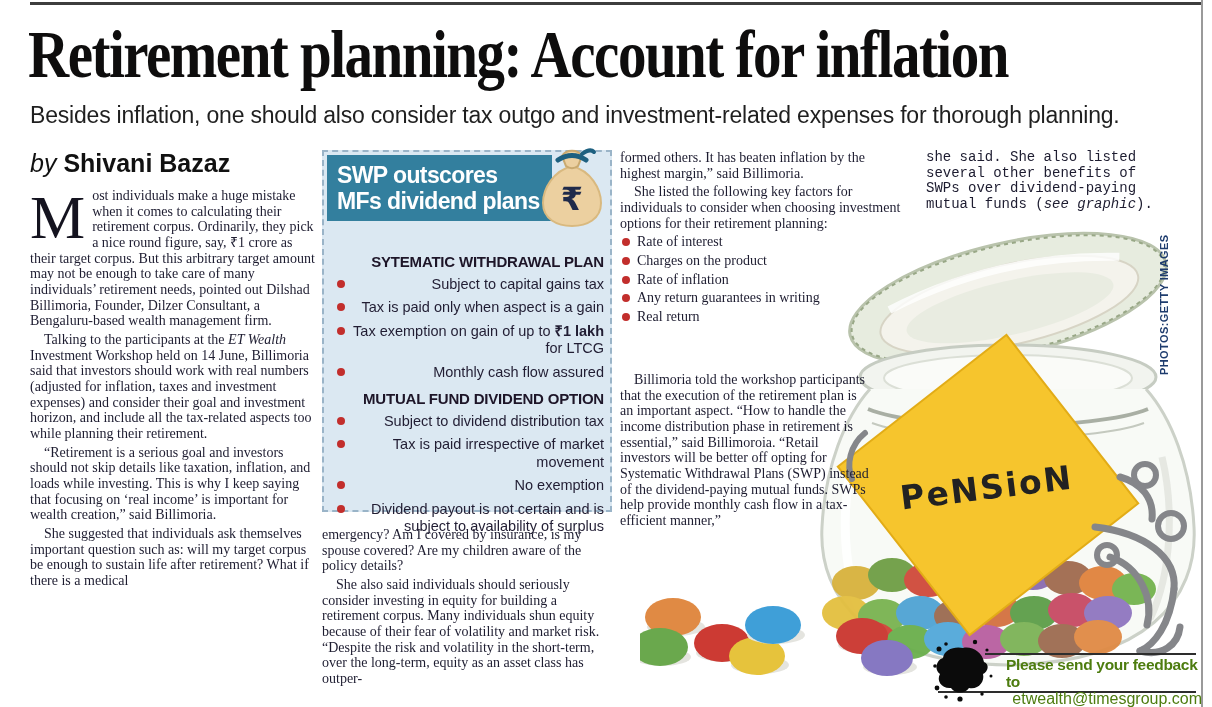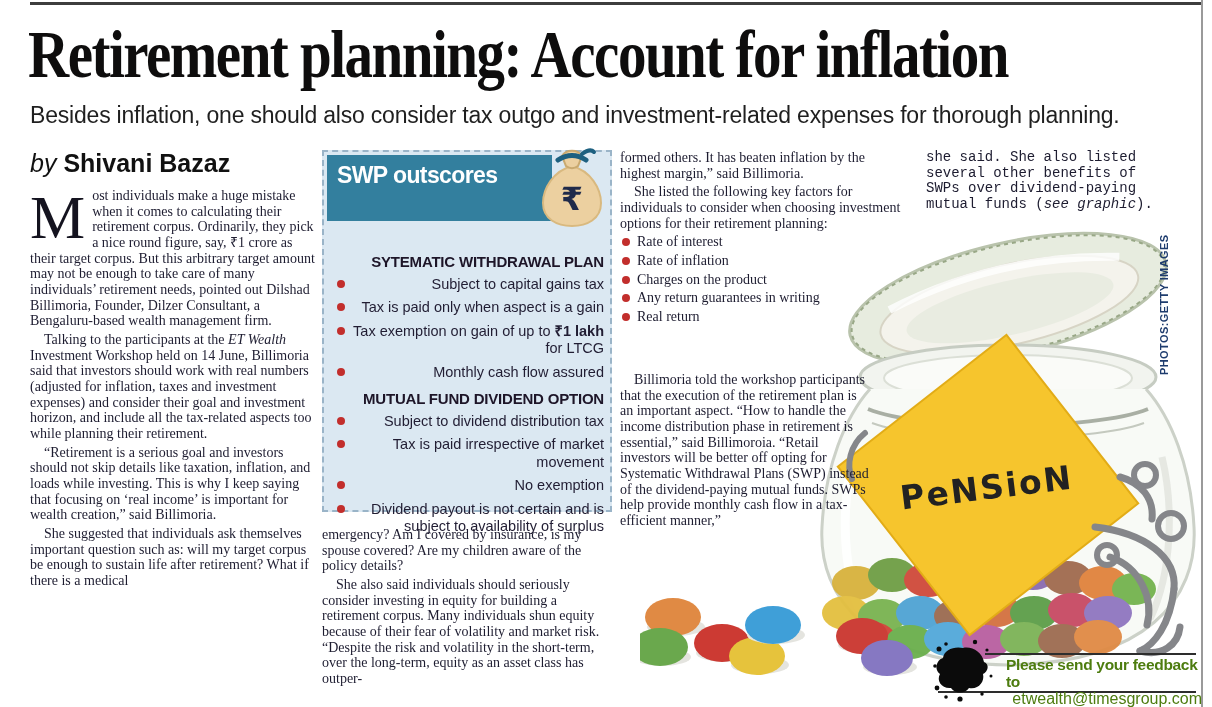--- a/index.html
+++ b/index.html
@@ -174,20 +174,21 @@
 <div class="abs col col1">
   <p><span class="dropcap">M</span><span>ost individuals make a huge mistake when it comes to calculating their retirement corpus. Ordinarily, they pick a nice round figure, say, ₹1 crore as their target corpus. But this arbitrary target amount may not be enough to take care of many individuals’ retirement needs, pointed out Dilshad Billimoria, Founder, Dilzer Consultant, a Bengaluru-based wealth management firm.</span></p>
   <p class="indent"><span>Talking to the participants at the </span><i>ET Wealth</i><span> Investment Workshop held on 14 June, Billimoria said that investors should work with real numbers (adjusted for inflation, taxes and investment expenses) and consider their goal and investment horizon, and include all the tax-related aspects too while planning their retirement.</span></p>
   <p class="indent">“Retirement is a serious goal and investors should not skip details like taxation, inflation, and loads while investing. This is why I keep saying that focusing on ‘real income’ is important for wealth creation,” said Billimoria.</p>
   <p class="indent">She suggested that individuals ask themselves important question such as: will my target corpus be enough to sustain life after retirement? What if there is a medical</p>
 </div>
 
 <div class="abs swp-box">
   <div class="swp-header">
     <div>SWP outscores</div>
+    <div>MFs dividend plans</div>
   </div>
   <svg class="moneybag" viewBox="0 0 76 86" xmlns="http://www.w3.org/2000/svg">
     <path d="M38 22 C19 27 9 45 9 59 C9 75 23 82 38 82 C53 82 67 75 67 59 C67 45 57 27 38 22 Z" fill="#ecd0a0" stroke="#d9b97f" stroke-width="2"></path>
     <path d="M28 12 C32 5 44 5 48 12 L44 22 C40 25 36 25 32 22 Z" fill="#ecd0a0" stroke="#c9a96f" stroke-width="2"></path>
     <path d="M24 16 Q38 7 52 16" stroke="#1d6080" stroke-width="5" fill="none" stroke-linecap="round"></path>
     <path d="M48 10 Q56 4 60 8" stroke="#1d6080" stroke-width="4" fill="none" stroke-linecap="round"></path>
     <text x="38" y="66" font-family="DejaVu Sans, sans-serif" font-size="32" font-weight="bold" fill="#1f2a4a" text-anchor="middle">₹</text>
   </svg>
   <div class="swp-body">
     <div class="swp-heading">SYTEMATIC WITHDRAWAL PLAN</div>
@@ -210,22 +211,22 @@
 <div class="abs col col2text">
   <p>emergency? Am I covered by insurance, is my spouse covered? Are my children aware of the policy details?</p>
   <p class="indent">She also said individuals should seriously consider investing in equity for building a retirement corpus. Many individuals shun equity because of their fear of volatility and market risk. “Despite the risk and volatility in the short-term, over the long-term, equity as an asset class has outper-</p>
 </div>
 
 <div class="abs col col3a">
   <p>formed others. It has beaten inflation by the highest margin,” said Billimoria.</p>
   <p class="indent">She listed the following key factors for individuals to consider when choosing investment options for their retirement planning:</p>
   <ul class="key-factors">
     <li>Rate of interest</li>
+    <li>Charges on the product</li>
     <li>Rate of inflation</li>
-    <li>Charges on the product</li>
     <li>Any return guarantees in writing</li>
     <li>Real return</li>
   </ul>
 </div>
 <div class="abs col col3b">
   <p class="indent">Billimoria told the workshop participants that the execution of the retirement plan is an important aspect. “How to handle the income distribution phase in retirement is essential,” said Billimoroia. “Retail investors will be better off opting for Systematic Withdrawal Plans (SWP) instead of the dividend-paying mutual funds. SWPs help provide monthly cash flow in a tax-efficient manner,”</p>
 </div>
 
 <div class="abs col col4">
   <p><span>she said. She also listed several other benefits of SWPs over dividend-paying mutual funds (</span><i>see graphic</i><span>).</span></p>

